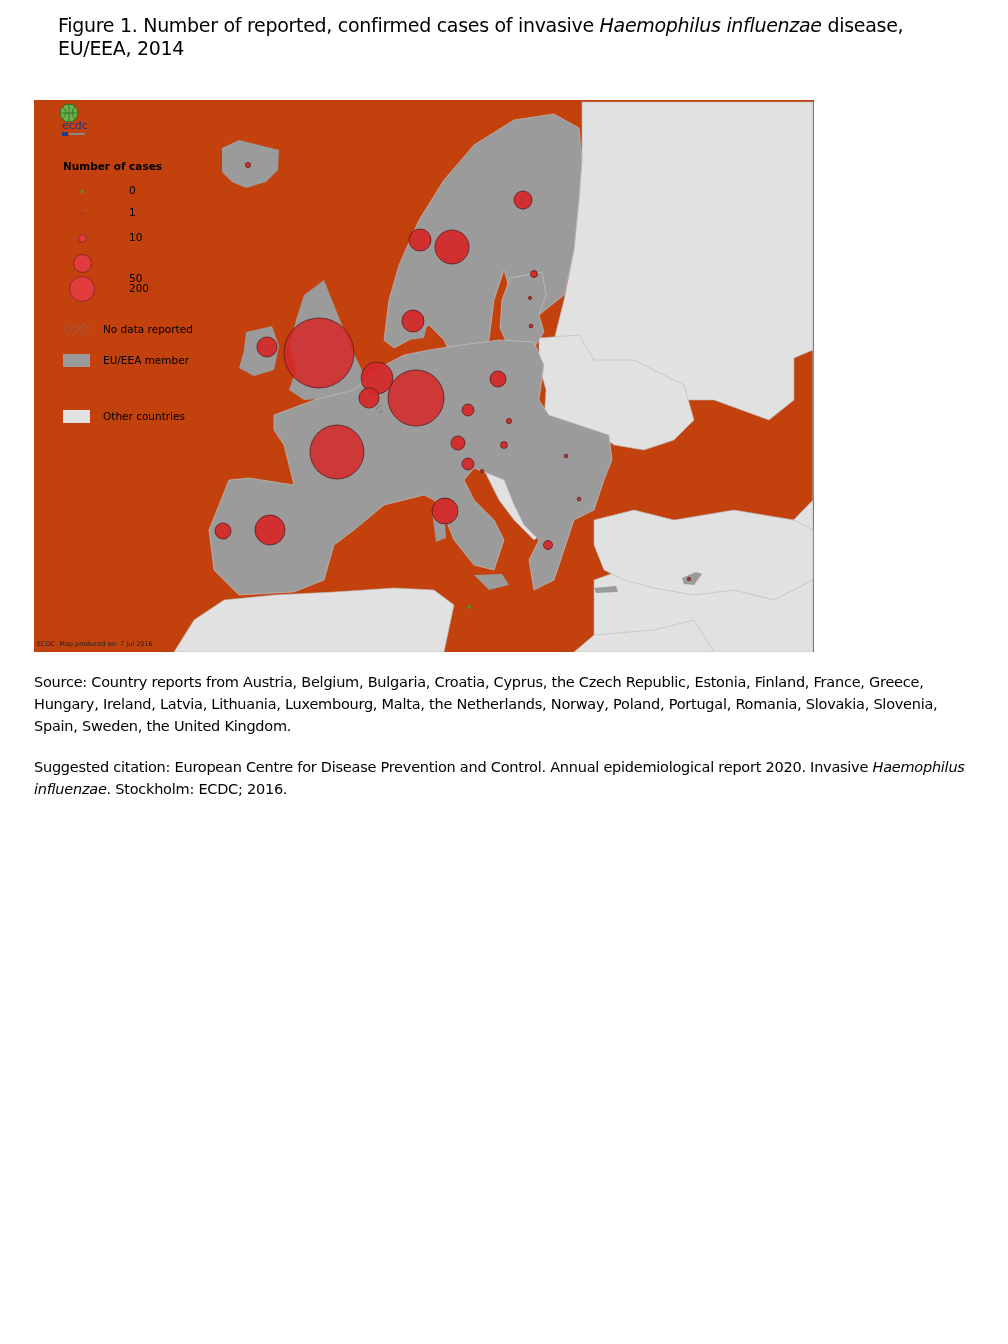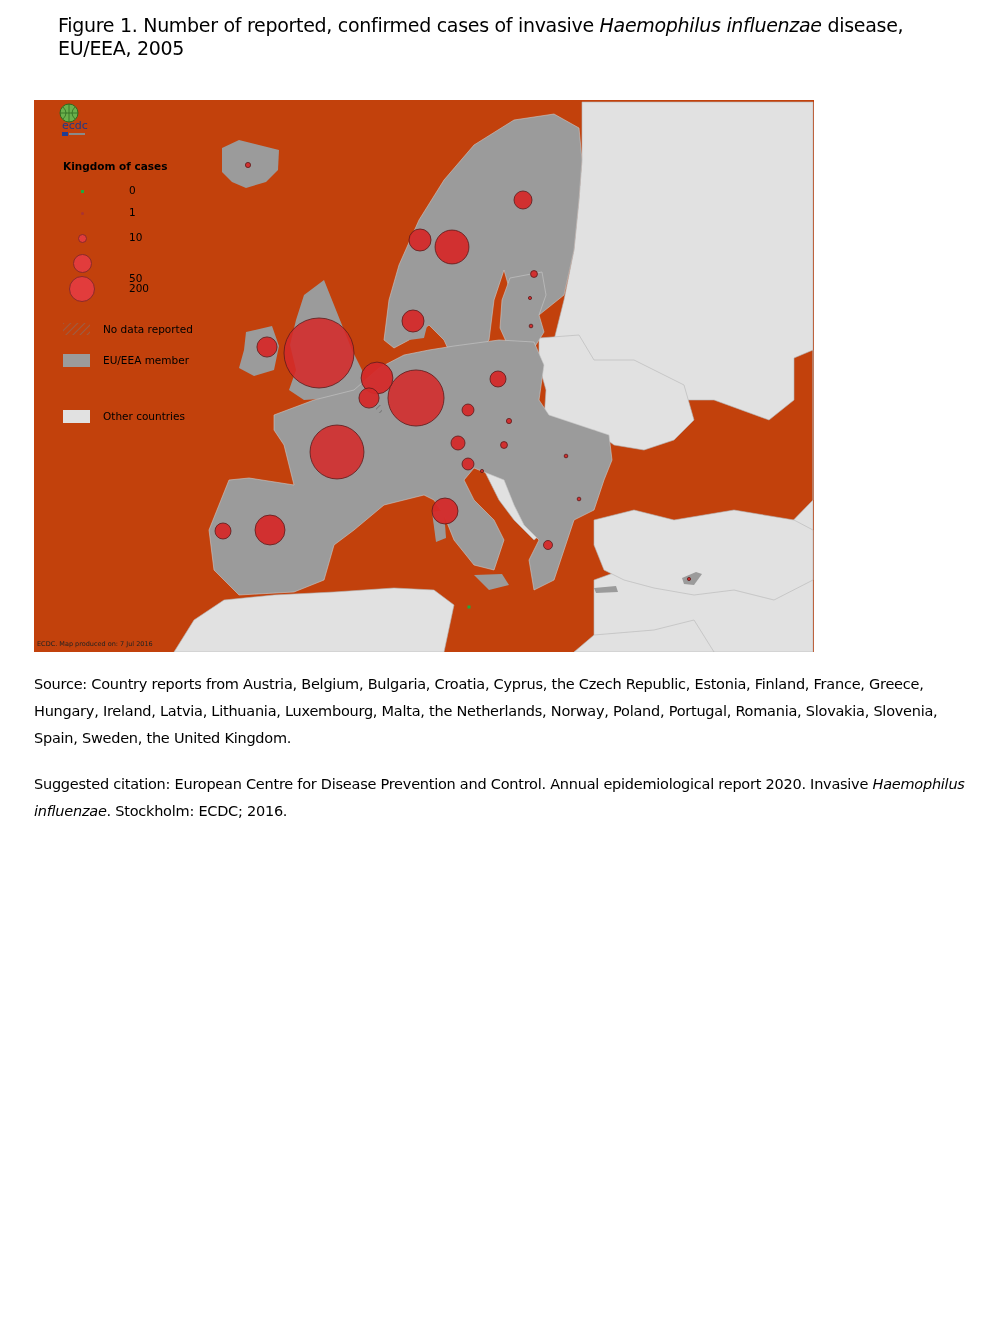--- a/index.html
+++ b/index.html
@@ -10,30 +10,30 @@
   .map-frame svg { position: absolute; left: 0; top: 0; }
   .legend { position: absolute; left: 14px; top: 0; width: 150px; height: 300px; font-size: 10.5px; }
   .legend .lg-title { position: absolute; left: 15px; top: 60px; font-weight: bold; font-size: 10.5px; }
   .legend .lg-row { position: absolute; left: 0; width: 150px; height: 20px; }
   .legend .lg-sym { position: absolute; border-radius: 50%; background: #e23c3c; border: 1px solid #8a2a2a; box-sizing: border-box; }
   .legend .lg-label { position: absolute; left: 81px; font-size: 10.5px; }
   .legend .lg-swatch { position: absolute; left: 15px; width: 27px; height: 13px; }
   .legend .lg-swatch-label { position: absolute; left: 55px; font-size: 10.5px; }
   .logo { position: absolute; left: 18px; top: 2px; width: 44px; height: 36px; }
   .credit { position: absolute; left: 3px; bottom: 4px; font-size: 6.5px; color: #222; }
-  .source { position: absolute; left: 34px; top: 671px; width: 950px; font-size: 14.5px; line-height: 27px; letter-spacing: -0.25px; }
+  .source { position: absolute; left: 34px; top: 671px; width: 950px; font-size: 14.5px; line-height: 22px; letter-spacing: -0.25px; }
   .source p { margin: 0 0 19px 0; }
   .source i { font-style: italic; }
 </style>
 </head>
 <body>
 
 <div class="fig-title">
   <span>Figure 1. Number of reported, confirmed cases of invasive </span><i>Haemophilus influenzae</i><span> disease,</span><br>
-  <span>EU/EEA, 2005</span>
+  <span>EU/EEA, 2014</span>
 </div>
 
 <div class="map-frame">
   <svg id="map-svg" width="780" height="552" viewBox="0 0 780 552">
     <defs>
       <pattern id="hatch" patternUnits="userSpaceOnUse" width="5" height="5" patternTransform="rotate(45)">
         <line x1="0" y1="0" x2="0" y2="5" stroke="#555" stroke-width="1"></line>
       </pattern>
     </defs>
 
@@ -155,21 +155,21 @@
     <svg width="44" height="36" viewBox="0 0 44 36">
       <circle cx="17" cy="11" r="9" fill="#6ab04c" stroke="#2e6b1f" stroke-width="1"></circle>
       <path d="M8,11 H26 M17,2 V20 M11,5 Q17,11 11,17 M23,5 Q17,11 23,17" stroke="#2e6b1f" stroke-width="0.8" fill="none"></path>
       <text x="10" y="27" font-size="11" fill="#1e3a8a" font-family="DejaVu Sans, sans-serif">ecdc</text>
       <rect x="10" y="30" width="6" height="4" fill="#1f3c94"></rect>
       <rect x="17" y="31" width="16" height="2" fill="#8a8a8a"></rect>
     </svg>
   </div>
 
   <div class="legend">
-    <div class="lg-title">Kingdom of cases</div>
+    <div class="lg-title">Number of cases</div>
     <div id="legend-sizes">
         <div class="lg-row" style="top: 84px;">
           <span style="position: absolute; left: 32.5px; top: 5.5px; width: 3px; height: 3px; background: rgb(31, 170, 60);"></span>
           <span class="lg-label" style="top: 0px;">0</span>
         </div>
         <div class="lg-row" style="top: 106px;">
           <span class="lg-sym" style="left: 32.5px; top: 5.5px; width: 3px; height: 3px; background: rgb(170, 51, 51); border: none;"></span>
           <span class="lg-label" style="top: 0px;">1</span>
         </div>
         <div class="lg-row" style="top: 131px;">

